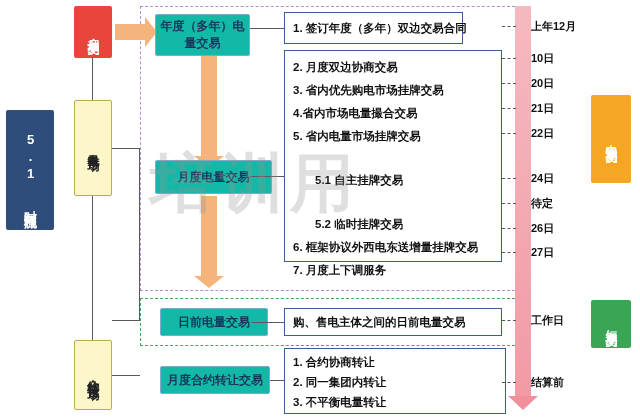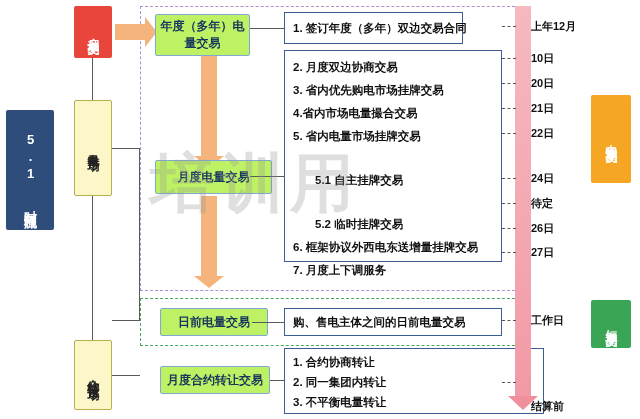--- a/index.html
+++ b/index.html
@@ -49,21 +49,21 @@
   }
 
   
   .startbox{
     left:74px;top:6px;width:38px;height:52px;
     background:#e8453c;color:#fff;font-size:12px;font-weight:bold;border-radius:2px;
   }
 
   
   .bluebox{
-    background:#bef264;border:1px solid #7fa9d4;color:#16365c;font-size:12px;font-weight:bold;
+    background:#14b8a6;border:1px solid #7fa9d4;color:#16365c;font-size:12px;font-weight:bold;
     border-radius:2px;line-height:17px;
   }
 
   
   .dash-purple{
     position:absolute;left:140px;top:6px;width:380px;height:285px;
     border:1px dashed #b08fd0;box-sizing:border-box;
   }
   .dash-green{
     position:absolute;left:140px;top:298px;width:380px;height:48px;
@@ -194,21 +194,21 @@
     <div class="listrow sub" style="padding-top:7px;">5.1  自主挂牌交易</div>
     <div class="listrow sub" style="padding-top:7px;">5.2  临时挂牌交易</div>
     <div class="listrow" style="padding-top:7px;">6. 框架协议外西电东送增量挂牌交易</div>
     <div class="listrow" style="padding-top:7px;">7. 月度上下调服务</div>
   </div>
 
   <div class="panel" style="left:284px;top:308px;width:218px;height:28px;display:flex;align-items:center;">
     <div class="listrow">购、售电主体之间的日前电量交易</div>
   </div>
 
-  <div class="panel" style="left:284px;top:348px;width:260px;height:66px;padding-top:4px;">
+  <div class="panel" style="left:284px;top:348px;width:222px;height:66px;padding-top:4px;">
     <div class="listrow" style="padding-top:2px;">1.  合约协商转让</div>
     <div class="listrow" style="padding-top:4px;">2.  同一集团内转让</div>
     <div class="listrow" style="padding-top:4px;">3.  不平衡电量转让</div>
   </div>
 
   <div class="line" style="left:250px;top:28px;width:34px;height:1px;"></div>
   <div class="line" style="left:250px;top:176px;width:34px;height:1px;"></div>
   <div class="line" style="left:252px;top:322px;width:32px;height:1px;"></div>
   <div class="line" style="left:270px;top:380px;width:14px;height:1px;"></div>
 
@@ -230,21 +230,21 @@
   <div class="tick" style="top:19px;">上年12月</div>
   <div class="tick" style="top:51px;">10日</div>
   <div class="tick" style="top:76px;">20日</div>
   <div class="tick" style="top:101px;">21日</div>
   <div class="tick" style="top:126px;">22日</div>
   <div class="tick" style="top:171px;">24日</div>
   <div class="tick" style="top:196px;">待定</div>
   <div class="tick" style="top:221px;">26日</div>
   <div class="tick" style="top:245px;">27日</div>
   <div class="tick" style="top:313px;">工作日</div>
-  <div class="tick" style="top:375px;margin-top:24px;">结算前</div>
+  <div class="tick" style="top:375px;">结算前</div>
 
   <div class="side-orange">
     <span class="vtext">中长期交易</span>
   </div>
   <div class="side-green">
     <span class="vtext">短期交易</span>
   </div>
 
 </div>
 

